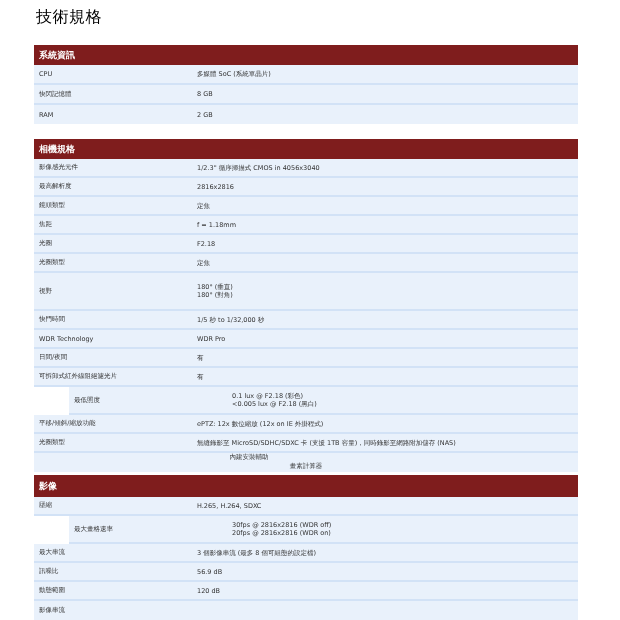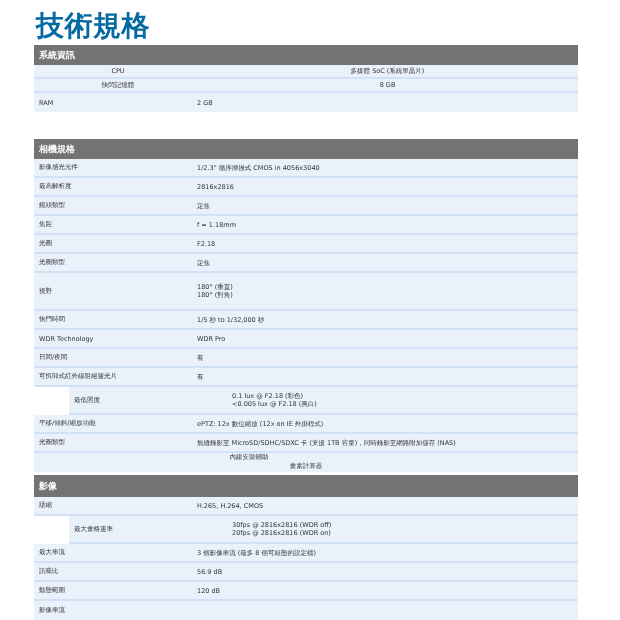--- a/index.html
+++ b/index.html
@@ -1,28 +1,28 @@
 <!DOCTYPE html>
 <html><head>
 <meta charset="utf-8">
 <style>
   html, body { margin: 0; padding: 0; background: #ffffff; }
   body { width: 620px; height: 620px; overflow: hidden; position: relative;
          font-family: "DejaVu Sans", "Liberation Sans", sans-serif; color: #333; }
-  .title { position: absolute; left: 36px; top: 7px; font-size: 28px; font-weight: bold;
-           color: #0369a1; letter-spacing: 0.5px; }
+  .title { position: absolute; left: 36px; top: 7px; font-size: 16px; font-weight: normal;
+           color: #000000; letter-spacing: 0.5px; }
   .section { position: absolute; left: 34px; width: 544px; }
-  .sec-header { background: #737373; color: #ffffff; font-size: 9px; font-weight: bold;
+  .sec-header { background: #7f1d1d; color: #ffffff; font-size: 9px; font-weight: bold;
                 height: 20px; line-height: 20px; padding-left: 5px; box-sizing: border-box; }
   .row { display: flex; background: #e9f1fb; border-bottom: 2px solid #d2e2f6;
          box-sizing: border-box; font-size: 6.5px; color: #333; align-items: center; }
   .row .k { width: 163px; padding-left: 5px; box-sizing: border-box; }
   .row .v { flex: 1; line-height: 8px; }
   .h19 { height: 19px; }
-  .h18 { height: 14px; text-align: center; }
+  .h18 { height: 20px; }
   .h27 { height: 28px; margin-left: 35px; }
   .h38 { height: 38px; }
 </style>
 </head>
 <body>
 
 <div class="title">技術規格</div>
 
 <div class="section" style="top:45px;">
   <div class="sec-header">系統資訊</div>
@@ -140,21 +140,21 @@
         <div>畫素計算器</div>
       </div>
   </div>
 </div>
 
 <div class="section" style="top:475px;">
   <div class="sec-header" style="height:22px;line-height:22px;">影像</div>
   <div class="row h19">
     <div class="k">壓縮</div>
     <div class="v">
-        <div>H.265, H.264, CMOS</div>
+        <div>H.265, H.264, SDXC</div>
       </div>
   </div>
   <div class="row h27">
     <div class="k">最大畫格速率</div>
     <div class="v">
       <div>30fps @ 2816x2816 (WDR off)</div>
       <div>20fps @ 2816x2816 (WDR on)</div>
     </div>
   </div>
   <div class="row h19">

